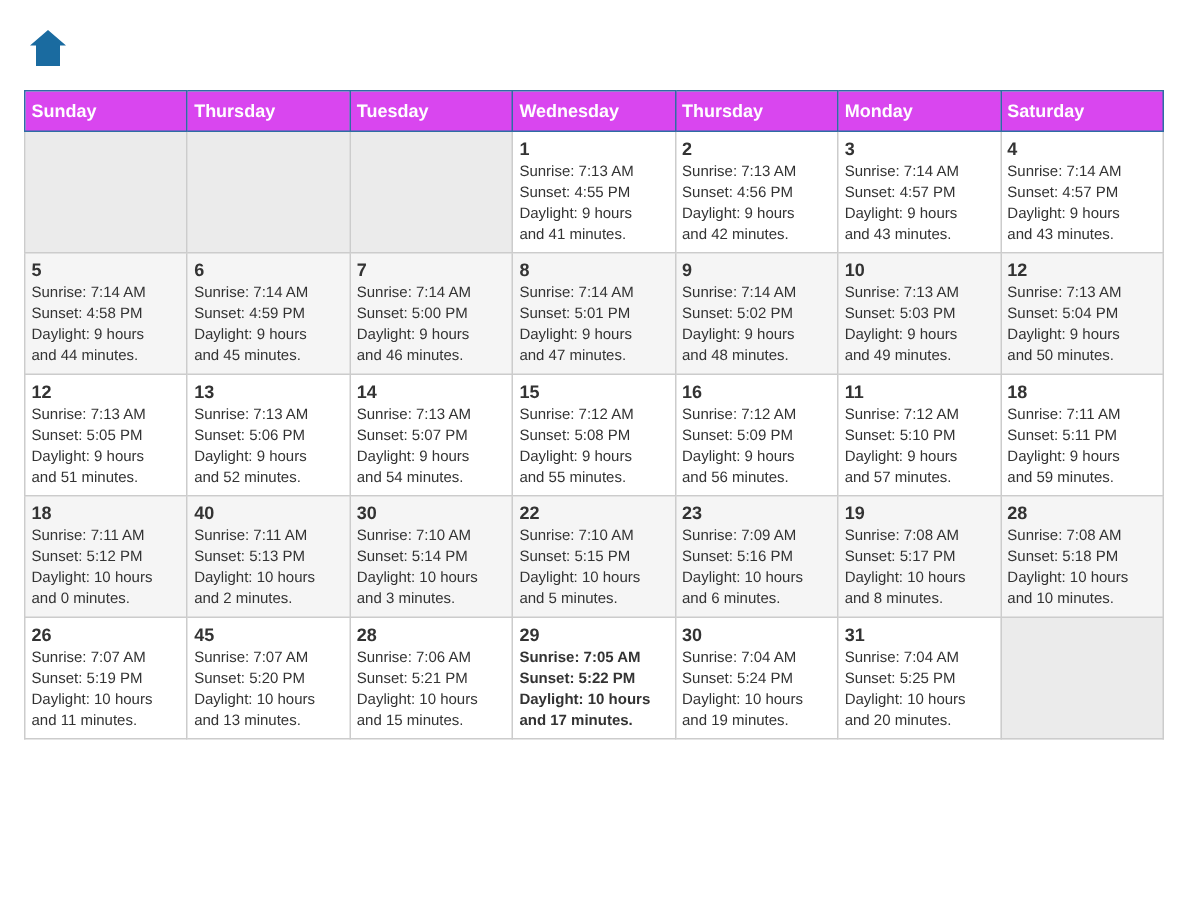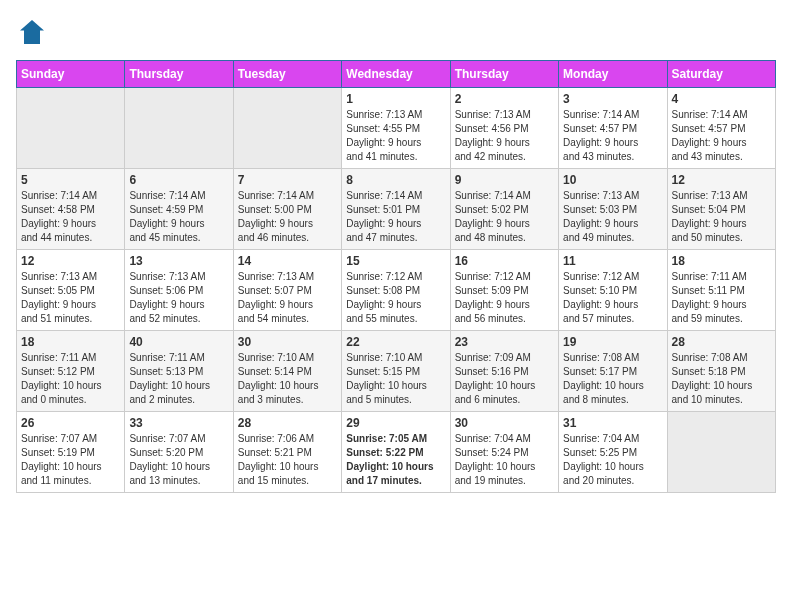--- a/index.html
+++ b/index.html
@@ -309,21 +309,21 @@
       </tr>
       <tr>
         <td>
           <span class="day-num">26</span>
           <div class="day-info" style="white-space: pre-line;">Sunrise: 7:07 AM
 Sunset: 5:19 PM
 Daylight: 10 hours
 and 11 minutes.</div>
         </td>
         <td>
-          <span class="day-num">33</span>
+          <span class="day-num">45</span>
           <div class="day-info" style="white-space: pre-line;">Sunrise: 7:07 AM
 Sunset: 5:20 PM
 Daylight: 10 hours
 and 13 minutes.</div>
         </td>
         <td>
           <span class="day-num">28</span>
           <div class="day-info" style="white-space: pre-line;">Sunrise: 7:06 AM
 Sunset: 5:21 PM
 Daylight: 10 hours

